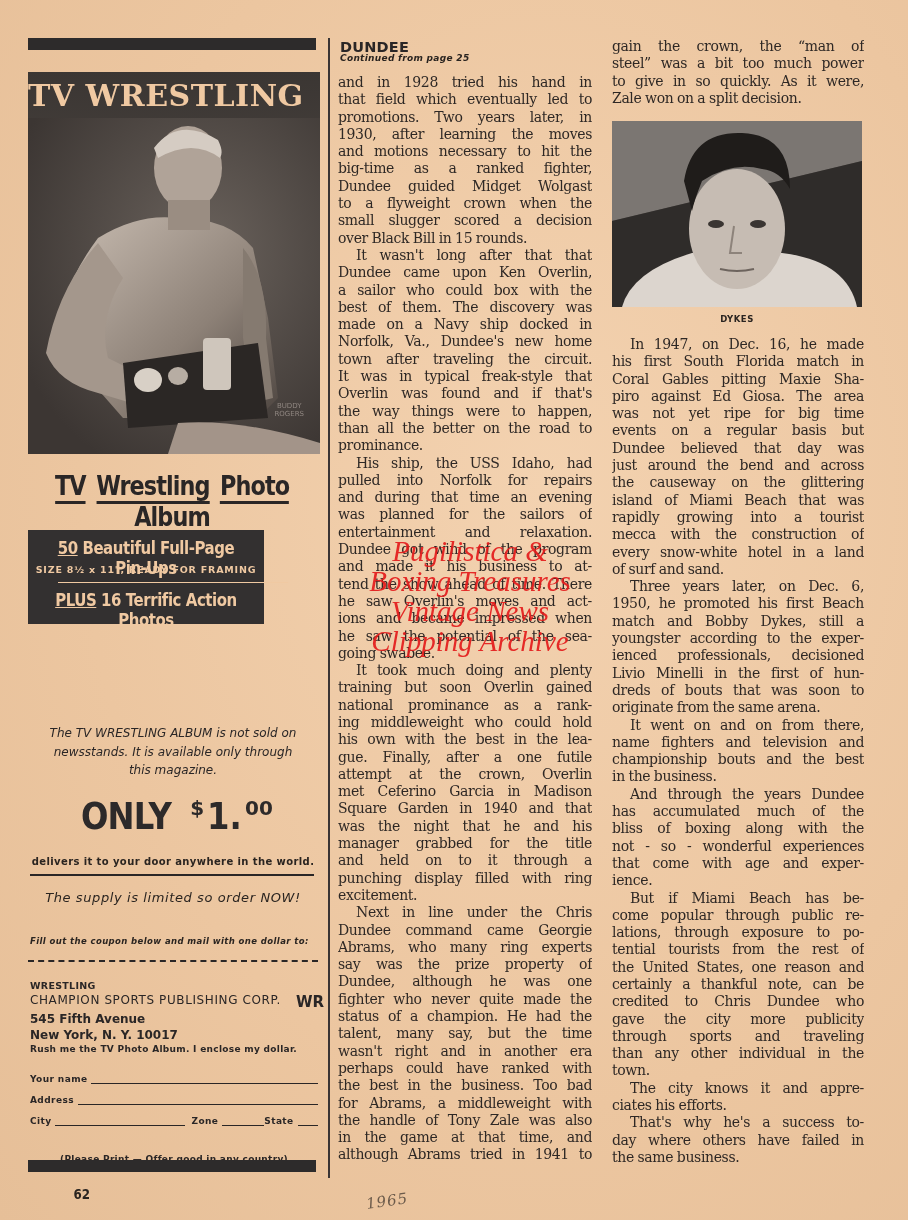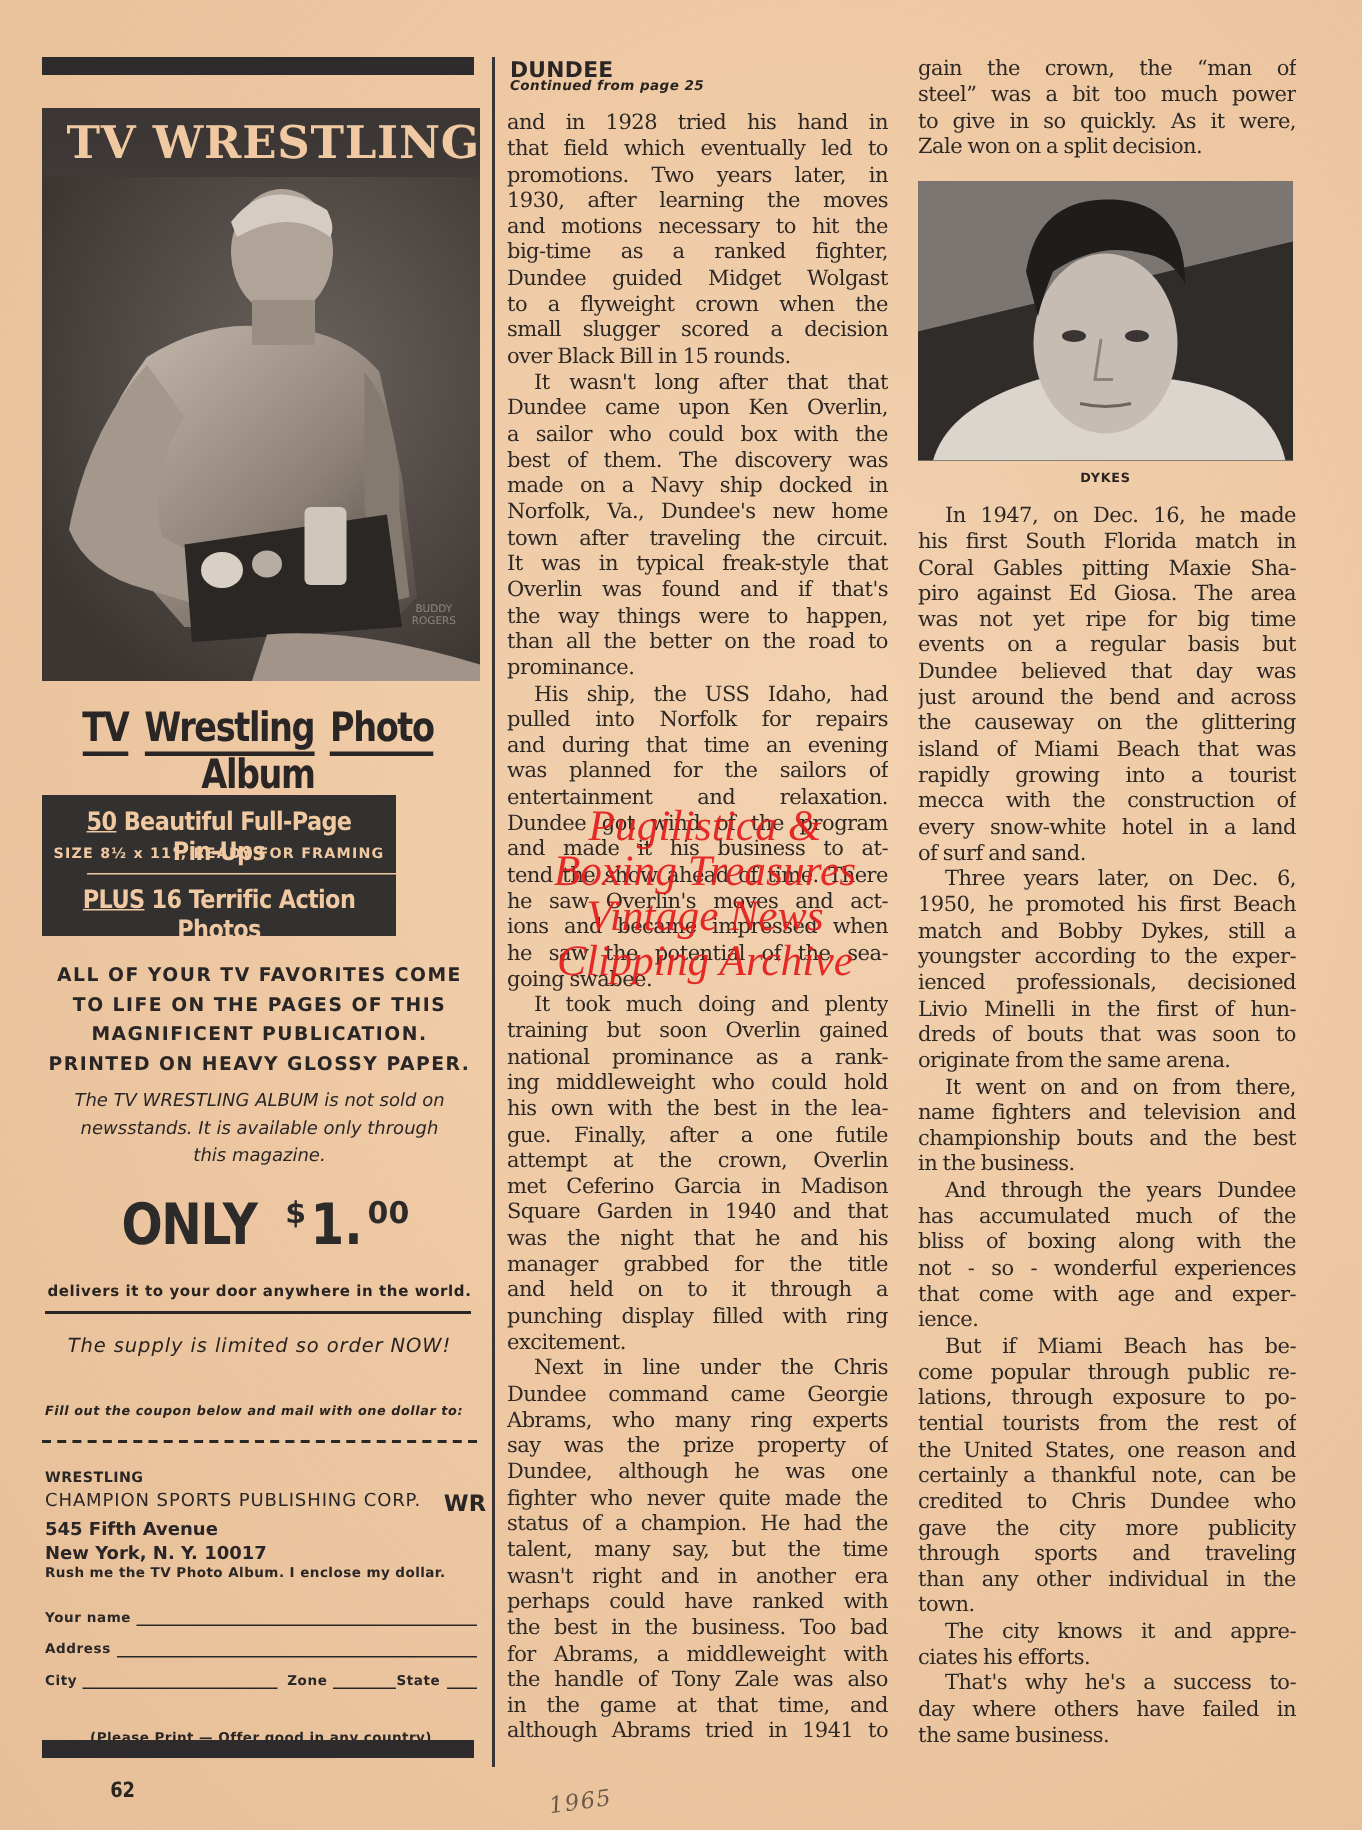--- a/index.html
+++ b/index.html
@@ -21,21 +21,21 @@
   .bar { background: #2d2b2b; height: 12px; width: 288px; }
   .bar.top { position: absolute; top: 0; left: 0; }
   .bar.bottom { position: absolute; top: 1122px; left: 0; }
 
   .photo-box {
     position: absolute; top: 34px; left: 0; width: 292px; height: 382px;
     background: linear-gradient(180deg, #3b3633 0%, #4a4440 40%, #3f3936 100%);
     overflow: hidden;
   }
   .photo-title {
-    position: absolute; top: 6px; left: 0; width: 100%; text-align: right;
+    position: absolute; top: 6px; left: 0; width: 100%; text-align: left;
     font-family: "DejaVu Serif", serif; font-weight: bold; font-size: 30px;
     color: #f0c9a2; letter-spacing: 0.5px;
   }
   .wrestler-photo { position: absolute; top: 46px; left: 0; width: 292px; height: 336px; }
   .photo-credit {
     position: absolute; right: 16px; top: 330px; font-family: "DejaVu Sans", sans-serif;
     font-size: 7px; color: #8f8680; line-height: 8px; text-align: center;
   }
 
   .album-title {
@@ -191,26 +191,20 @@
       <span>Album</span>
     </div>
 
     <div class="pinup-box">
       <div class="pinup-line1"><u>50</u><span> Beautiful Full-Page Pin-Ups</span></div>
       <div class="pinup-line2">SIZE 8½ x 11", READY FOR FRAMING</div>
       <div class="pinup-rule"></div>
       <div class="pinup-line3"><u>PLUS</u><span> 16 Terrific Action Photos</span></div>
     </div>
 
-    <div class="ad-caps">
-      <div>ALL OF YOUR TV FAVORITES COME</div>
-      <div>TO LIFE ON THE PAGES OF THIS</div>
-      <div>MAGNIFICENT PUBLICATION.</div>
-      <div>PRINTED ON HEAVY GLOSSY PAPER.</div>
-    </div>
 
     <div class="ad-italic">
       <div>The TV WRESTLING ALBUM is not sold on</div>
       <div>newsstands.  It is available only through</div>
       <div>this magazine.</div>
     </div>
 
     <div class="price">
       <span class="only">ONLY</span>&nbsp;
       <span class="cur">$</span><span class="dollar">1.</span><sup>00</sup>

